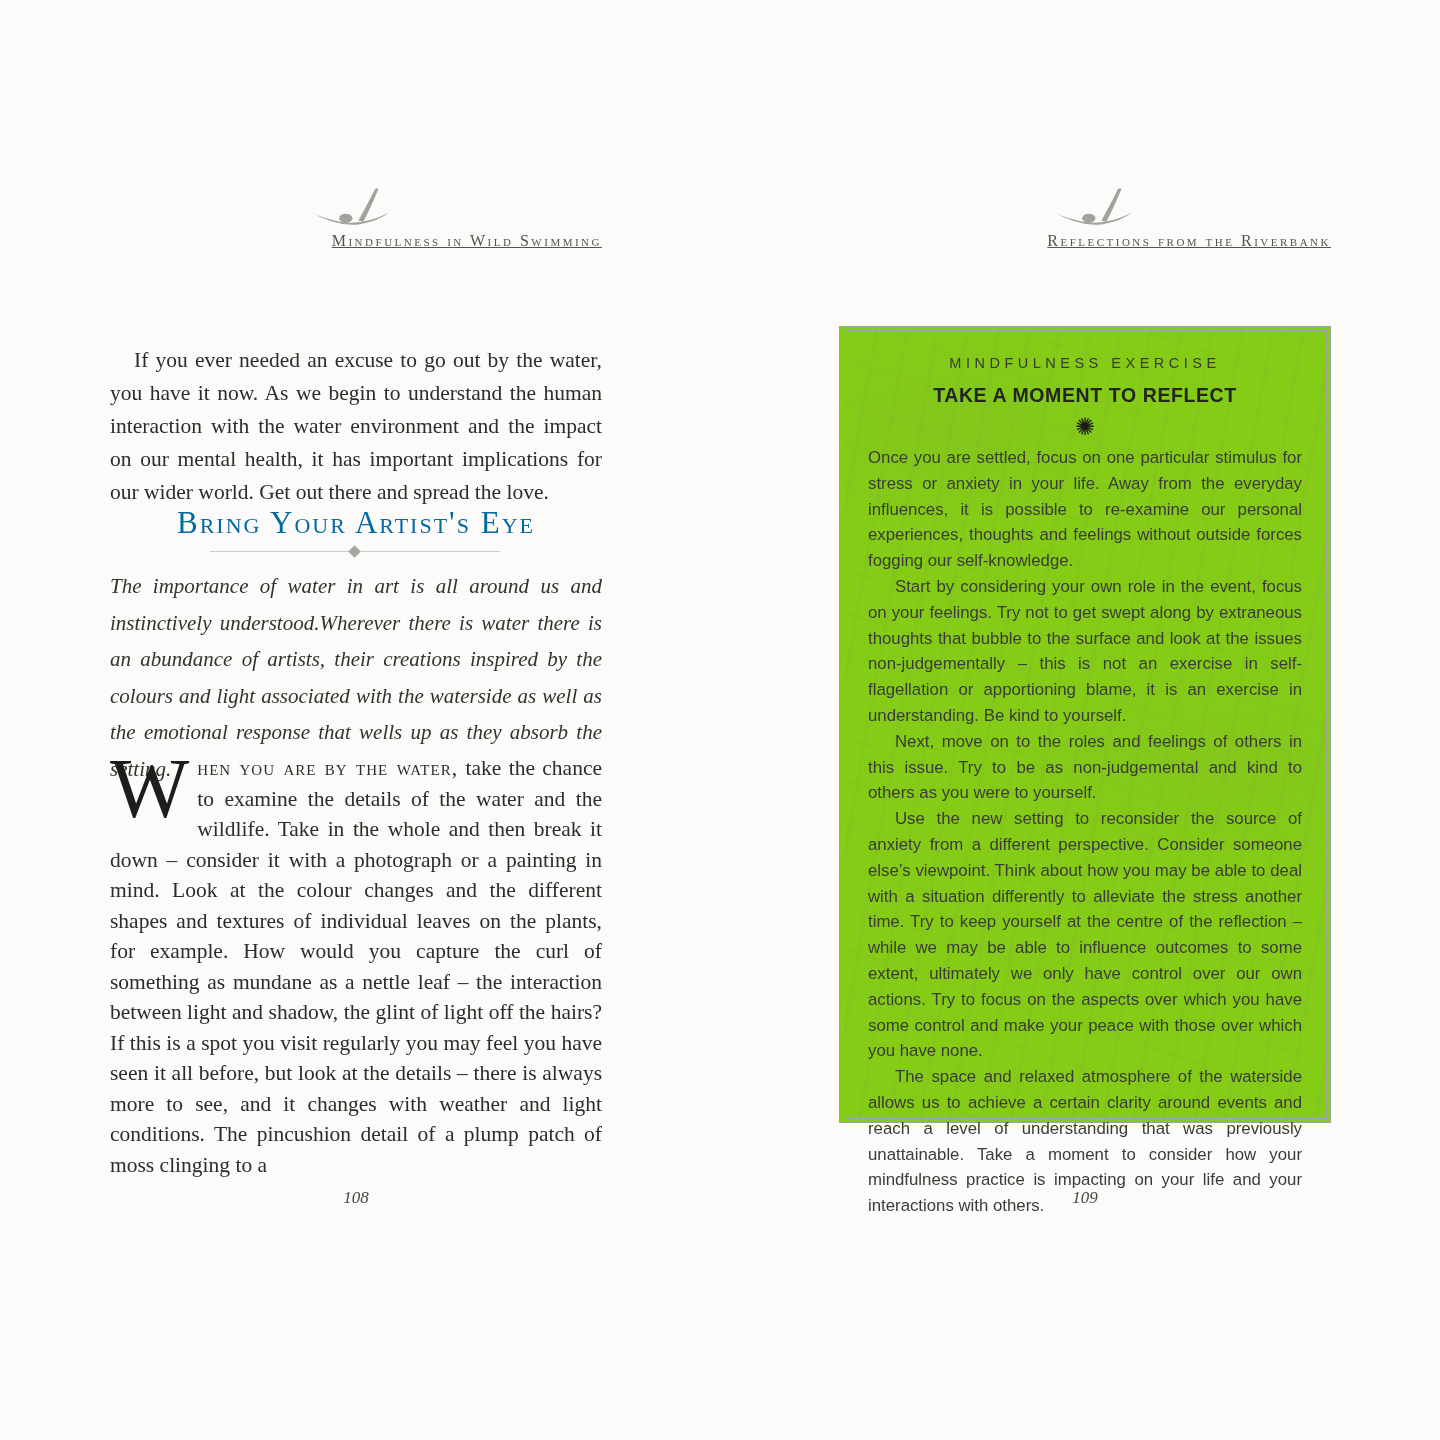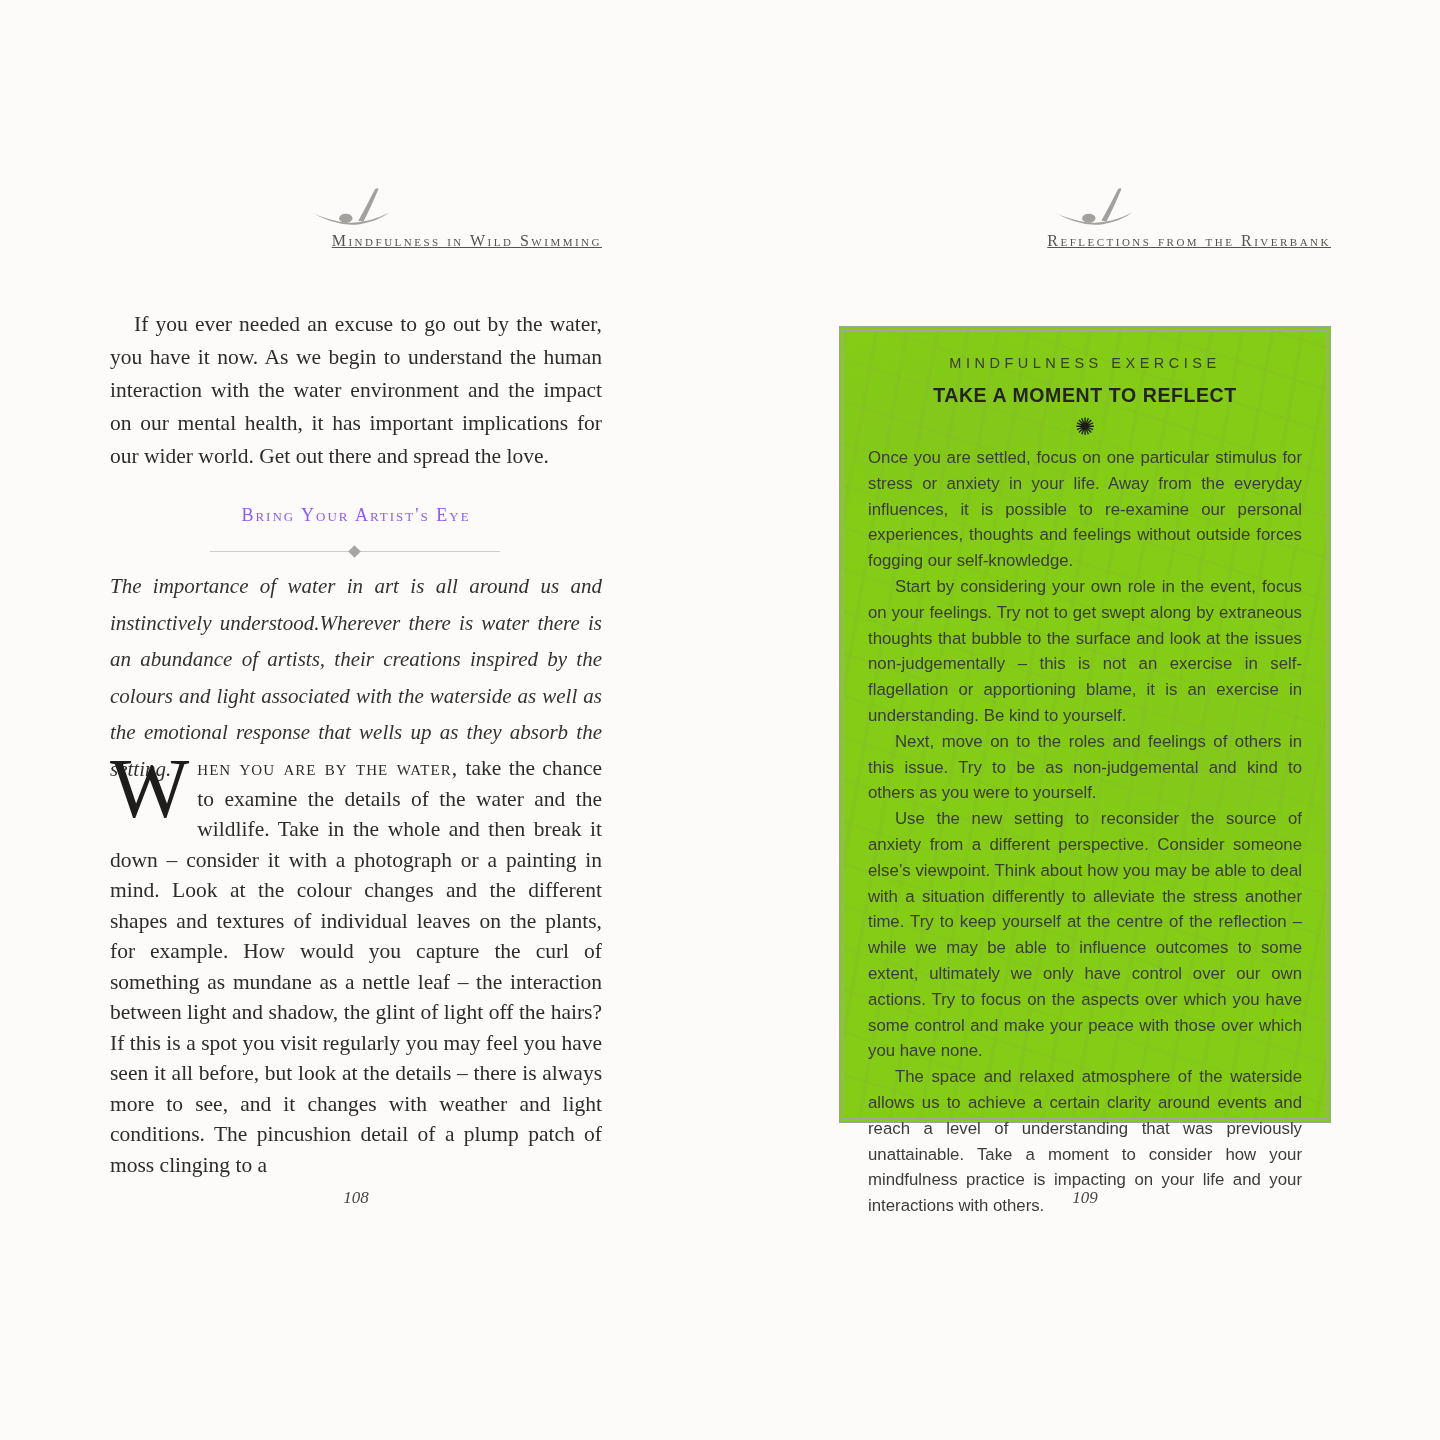--- a/index.html
+++ b/index.html
@@ -30,29 +30,30 @@
   }
 
   
   .lcol { position: absolute; left: 110px; width: 492px; }
 
   .para-serif {
     font-size: 21.5px;
     line-height: 33px;
     text-align: justify;
     color: #2e2c2a;
+    margin-top: 36px;
   }
   .indent-first { text-indent: 24px; }
 
   .section-heading {
     text-align: center;
     font-variant: small-caps;
-    font-size: 18px;
+    font-size: 31px;
     letter-spacing: 2px;
-    color: #8b5cf6;
+    color: #0369a1;
   }
   .divider {
     position: absolute;
     left: 210px; width: 290px; height: 11px;
   }
   .divider .line {
     position: absolute; top: 5px; left: 0; right: 0;
     border-top: 1px solid #cfcdca;
   }
   .divider .diamond {

